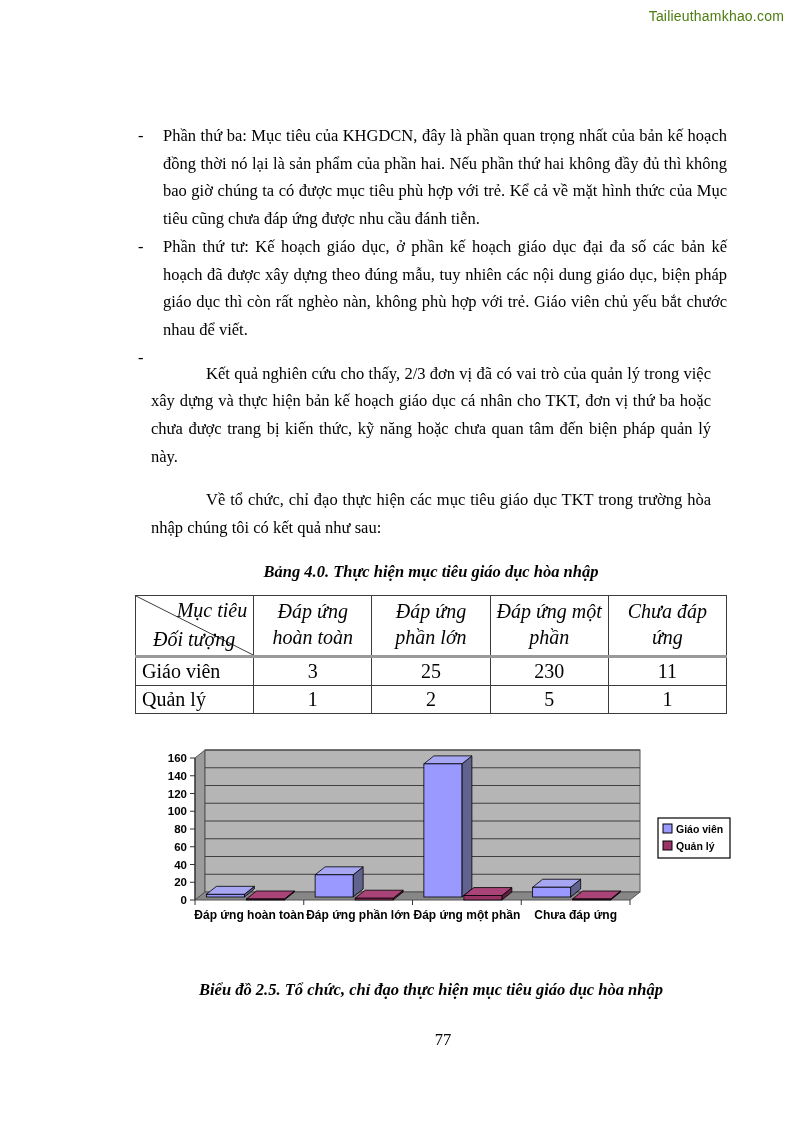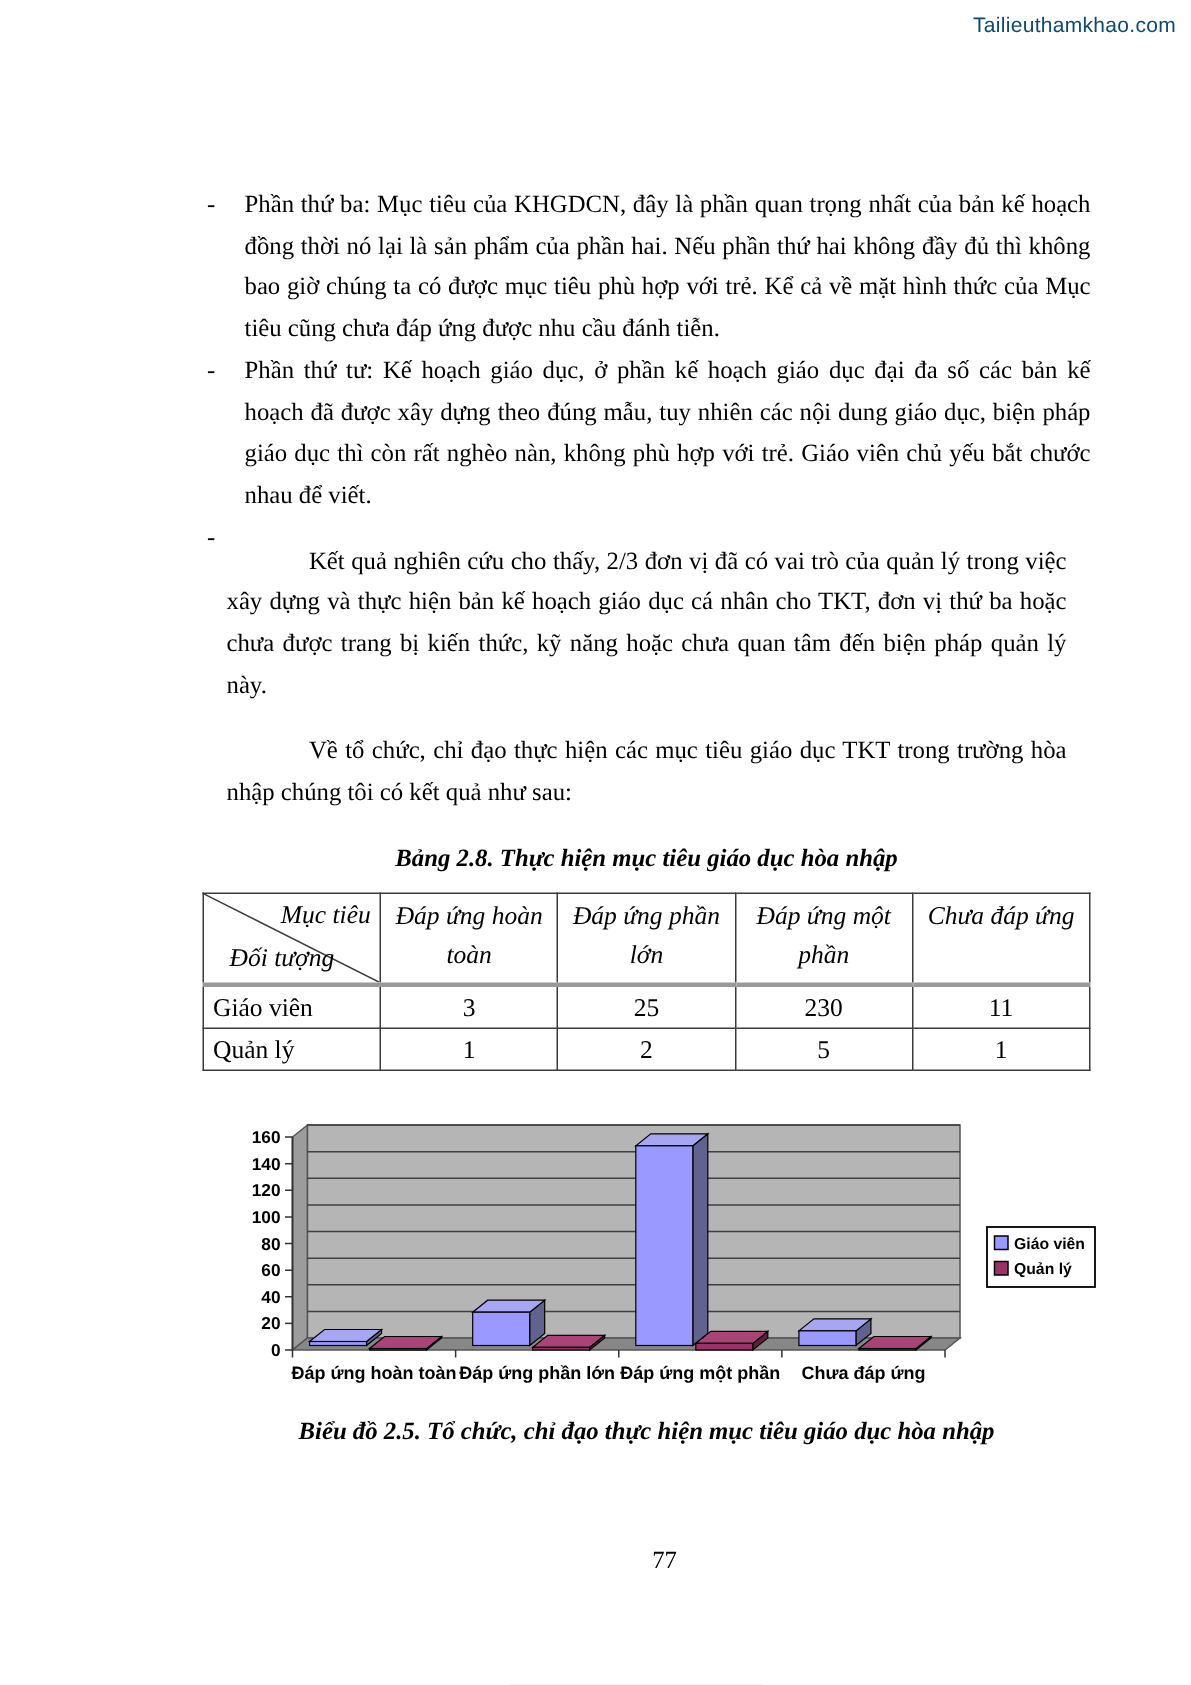--- a/index.html
+++ b/index.html
@@ -1,39 +1,39 @@
 <!DOCTYPE html>
 <html><head>
 <meta charset="utf-8">
 <style>
   html,body{margin:0;padding:0;background:#e8e8e8;}
   .page{position:relative;width:794px;height:1123px;background:#ffffff;margin:0 auto;
         font-family:"Liberation Serif","DejaVu Serif",serif;color:#000;overflow:hidden;}
   .watermark{position:absolute;top:8px;right:10px;font-family:"Liberation Sans","DejaVu Sans",sans-serif;
-        font-size:14px;color:#0c4a6e;letter-spacing:.2px;}
+        font-size:14px;color:#4d7c0f;letter-spacing:.2px;}
   .content{position:absolute;left:135px;top:122px;width:592px;font-size:16.5px;line-height:27.7px;text-align:justify;}
   .bullet{position:relative;padding-left:28px;}
   .bullet .dash{position:absolute;left:3px;top:0;}
   .para-indent{text-indent:55px;margin:16px;}
   .heading-line{font-style:italic;text-align:left;white-space:nowrap;margin:0;}
   .heading-line .hnum{display:inline-block;width:70px;}
   .tcaption{text-align:center;font-weight:bold;font-style:italic;margin-top:3px;}
   table.data{width:100%;border-collapse:collapse;table-layout:fixed;margin-top:9px;
         border:1.5px solid #3c3c3c;}
-  table.data td{border:1px solid #3c3c3c;font-size:17px;overflow:hidden;}
+  table.data td{border:1px solid #3c3c3c;font-size:20px;overflow:hidden;}
   tr.hdr td{height:57px;font-style:italic;text-align:center;vertical-align:top;
         line-height:26px;padding:2px 4px 0 4px;border-bottom:3px solid #9a9a9a;font-weight:normal;}
   tr.datarow td{height:27px;line-height:27px;text-align:center;padding:0 4px;}
   tr.datarow td.lbl{text-align:left;padding-left:6px;}
   td.corner{position:relative;padding:0 !important;}
   td.corner svg.diag{position:absolute;left:0;top:0;width:100%;height:100%;}
   .corner-top{position:absolute;top:1px;right:6px;font-style:italic;}
   .corner-bot{position:absolute;bottom:3px;left:17px;font-style:italic;}
   .chartwrap{margin-top:28px;margin-left:18px;width:590px;height:198px;}
-  .chart-caption{text-align:center;font-weight:bold;font-style:italic;}
+  .chart-caption{text-align:center;font-weight:bold;font-style:italic;margin-top:36px;}
   .pagenum{position:absolute;left:147px;top:1030px;width:592px;text-align:center;font-size:16.5px;}
 </style>
 </head>
 <body>
 
 <div class="page">
 
   <div class="watermark">Tailieuthamkhao.com</div>
 
   <div class="content">
@@ -48,21 +48,21 @@
     </div>
     <div class="bullet">
       <span class="dash">-</span>
     </div>
 
     <p class="para-indent">Kết quả nghiên cứu cho thấy, 2/3 đơn vị đã có vai trò của quản lý trong việc xây dựng và thực hiện bản kế hoạch giáo dục cá nhân cho TKT, đơn vị thứ ba hoặc chưa được trang bị kiến thức, kỹ năng hoặc chưa quan tâm đến biện pháp quản lý này.</p>
 
 
     <p class="para-indent">Về tổ chức, chỉ đạo thực hiện các mục tiêu giáo dục TKT trong trường hòa nhập chúng tôi có kết quả như sau:</p>
 
-    <div class="tcaption">Bảng 2.8. Thực hiện mục tiêu giáo dục hòa nhập</div>
+    <div class="tcaption">Bảng 4.0. Thực hiện mục tiêu giáo dục hòa nhập</div>
 
     <table class="data">
       <tbody>
           <tr class="hdr">
         <td class="corner">
           <svg class="diag" preserveAspectRatio="none">
             <line x1="0" y1="0" x2="100%" y2="100%" stroke="#3c3c3c" stroke-width="1"></line>
           </svg>
           <span class="corner-top">Mục tiêu</span>
           <span class="corner-bot">Đối tượng</span>

